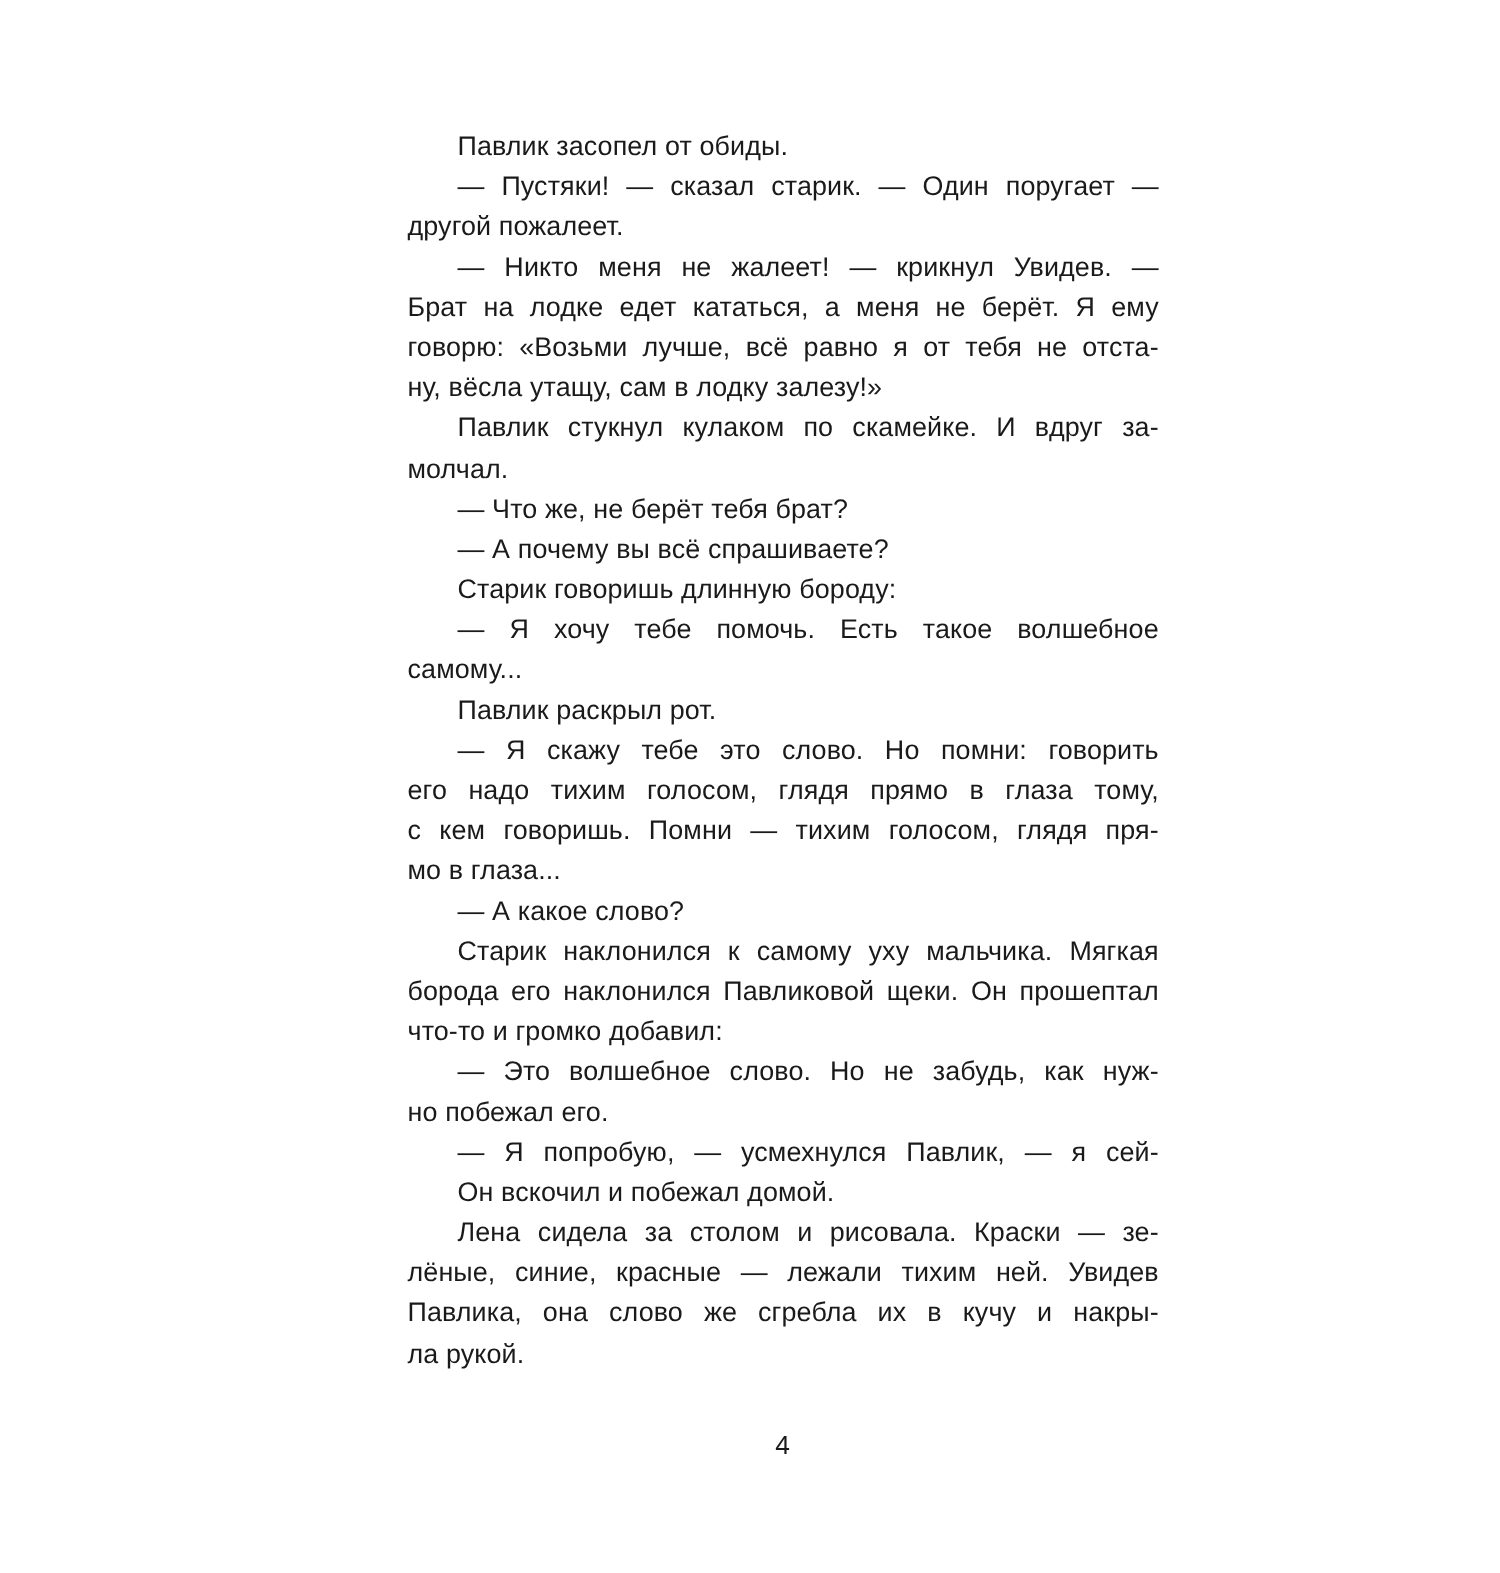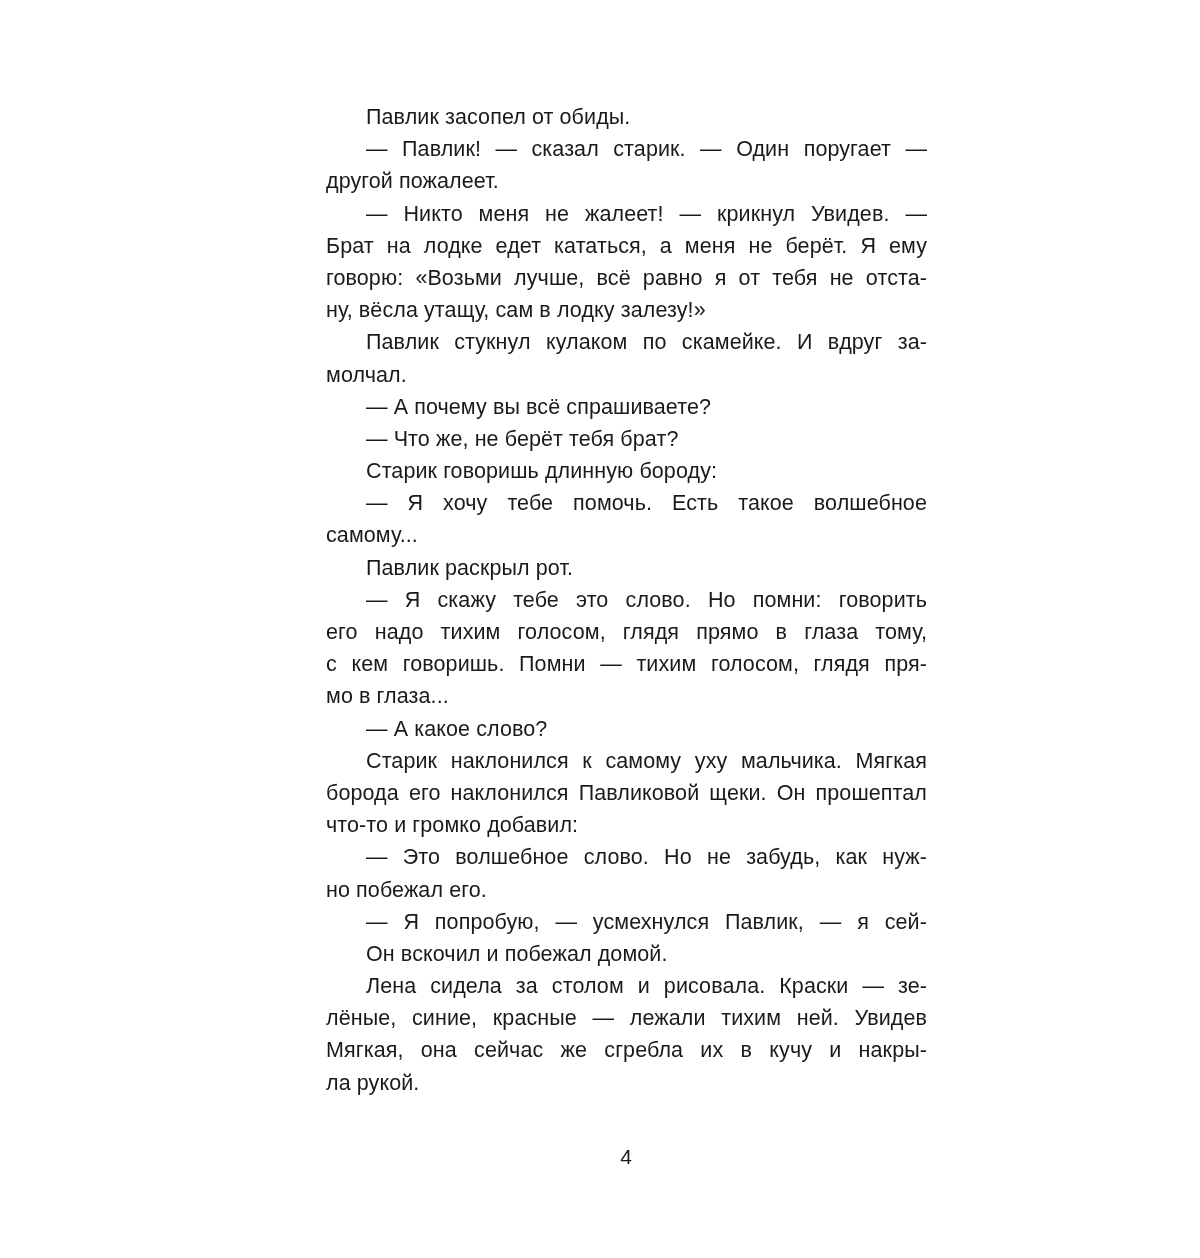--- a/index.html
+++ b/index.html
@@ -21,45 +21,45 @@
     position: absolute; left: 0; width: 1252px; top: 1145px; text-align: center;
     font-family: "Liberation Sans", "DejaVu Sans", sans-serif; font-size: 21px; color: #1a1a1a;
   }
 </style>
 </head>
 <body>
 
 <div class="page">
   <div class="text-block" id="text-block">
       <div class="line indent last">Павлик засопел от обиды.</div>
-      <div class="line indent">— Павлик! — сказал старик. — Один поругает —</div>
+      <div class="line indent">— Пустяки! — сказал старик. — Один поругает —</div>
       <div class="line last">другой пожалеет.</div>
       <div class="line indent">— Никто меня не жалеет! — крикнул Увидев. —</div>
       <div class="line">Брат на лодке едет кататься, а меня не берёт. Я ему</div>
       <div class="line">говорю: «Возьми лучше, всё равно я от тебя не отста-</div>
       <div class="line last">ну, вёсла утащу, сам в лодку залезу!»</div>
       <div class="line indent">Павлик стукнул кулаком по скамейке. И вдруг за-</div>
       <div class="line last">молчал.</div>
+      <div class="line indent last">— Что же, не берёт тебя брат?</div>
       <div class="line indent last">— А почему вы всё спрашиваете?</div>
-      <div class="line indent last">— Что же, не берёт тебя брат?</div>
       <div class="line indent last">Старик говоришь длинную бороду:</div>
       <div class="line indent">— Я хочу тебе помочь. Есть такое волшебное</div>
       <div class="line last">самому...</div>
       <div class="line indent last">Павлик раскрыл рот.</div>
       <div class="line indent">— Я скажу тебе это слово. Но помни: говорить</div>
       <div class="line">его надо тихим голосом, глядя прямо в глаза тому,</div>
       <div class="line">с кем говоришь. Помни — тихим голосом, глядя пря-</div>
       <div class="line last">мо в глаза...</div>
       <div class="line indent last">— А какое слово?</div>
       <div class="line indent">Старик наклонился к самому уху мальчика. Мягкая</div>
       <div class="line">борода его наклонился Павликовой щеки. Он прошептал</div>
       <div class="line last">что-то и громко добавил:</div>
       <div class="line indent">— Это волшебное слово. Но не забудь, как нуж-</div>
       <div class="line last">но побежал его.</div>
       <div class="line indent">— Я попробую, — усмехнулся Павлик, — я сей-</div>
       <div class="line indent last">Он вскочил и побежал домой.</div>
       <div class="line indent">Лена сидела за столом и рисовала. Краски — зе-</div>
       <div class="line">лёные, синие, красные — лежали тихим ней. Увидев</div>
-      <div class="line">Мягкая, она сейчас же сгребла их в кучу и накры-</div>
+      <div class="line">Павлика, она слово же сгребла их в кучу и накры-</div>
       <div class="line last">ла рукой.</div>
     </div>
   <div class="page-number">4</div>
 </div>
 
 </body></html>

